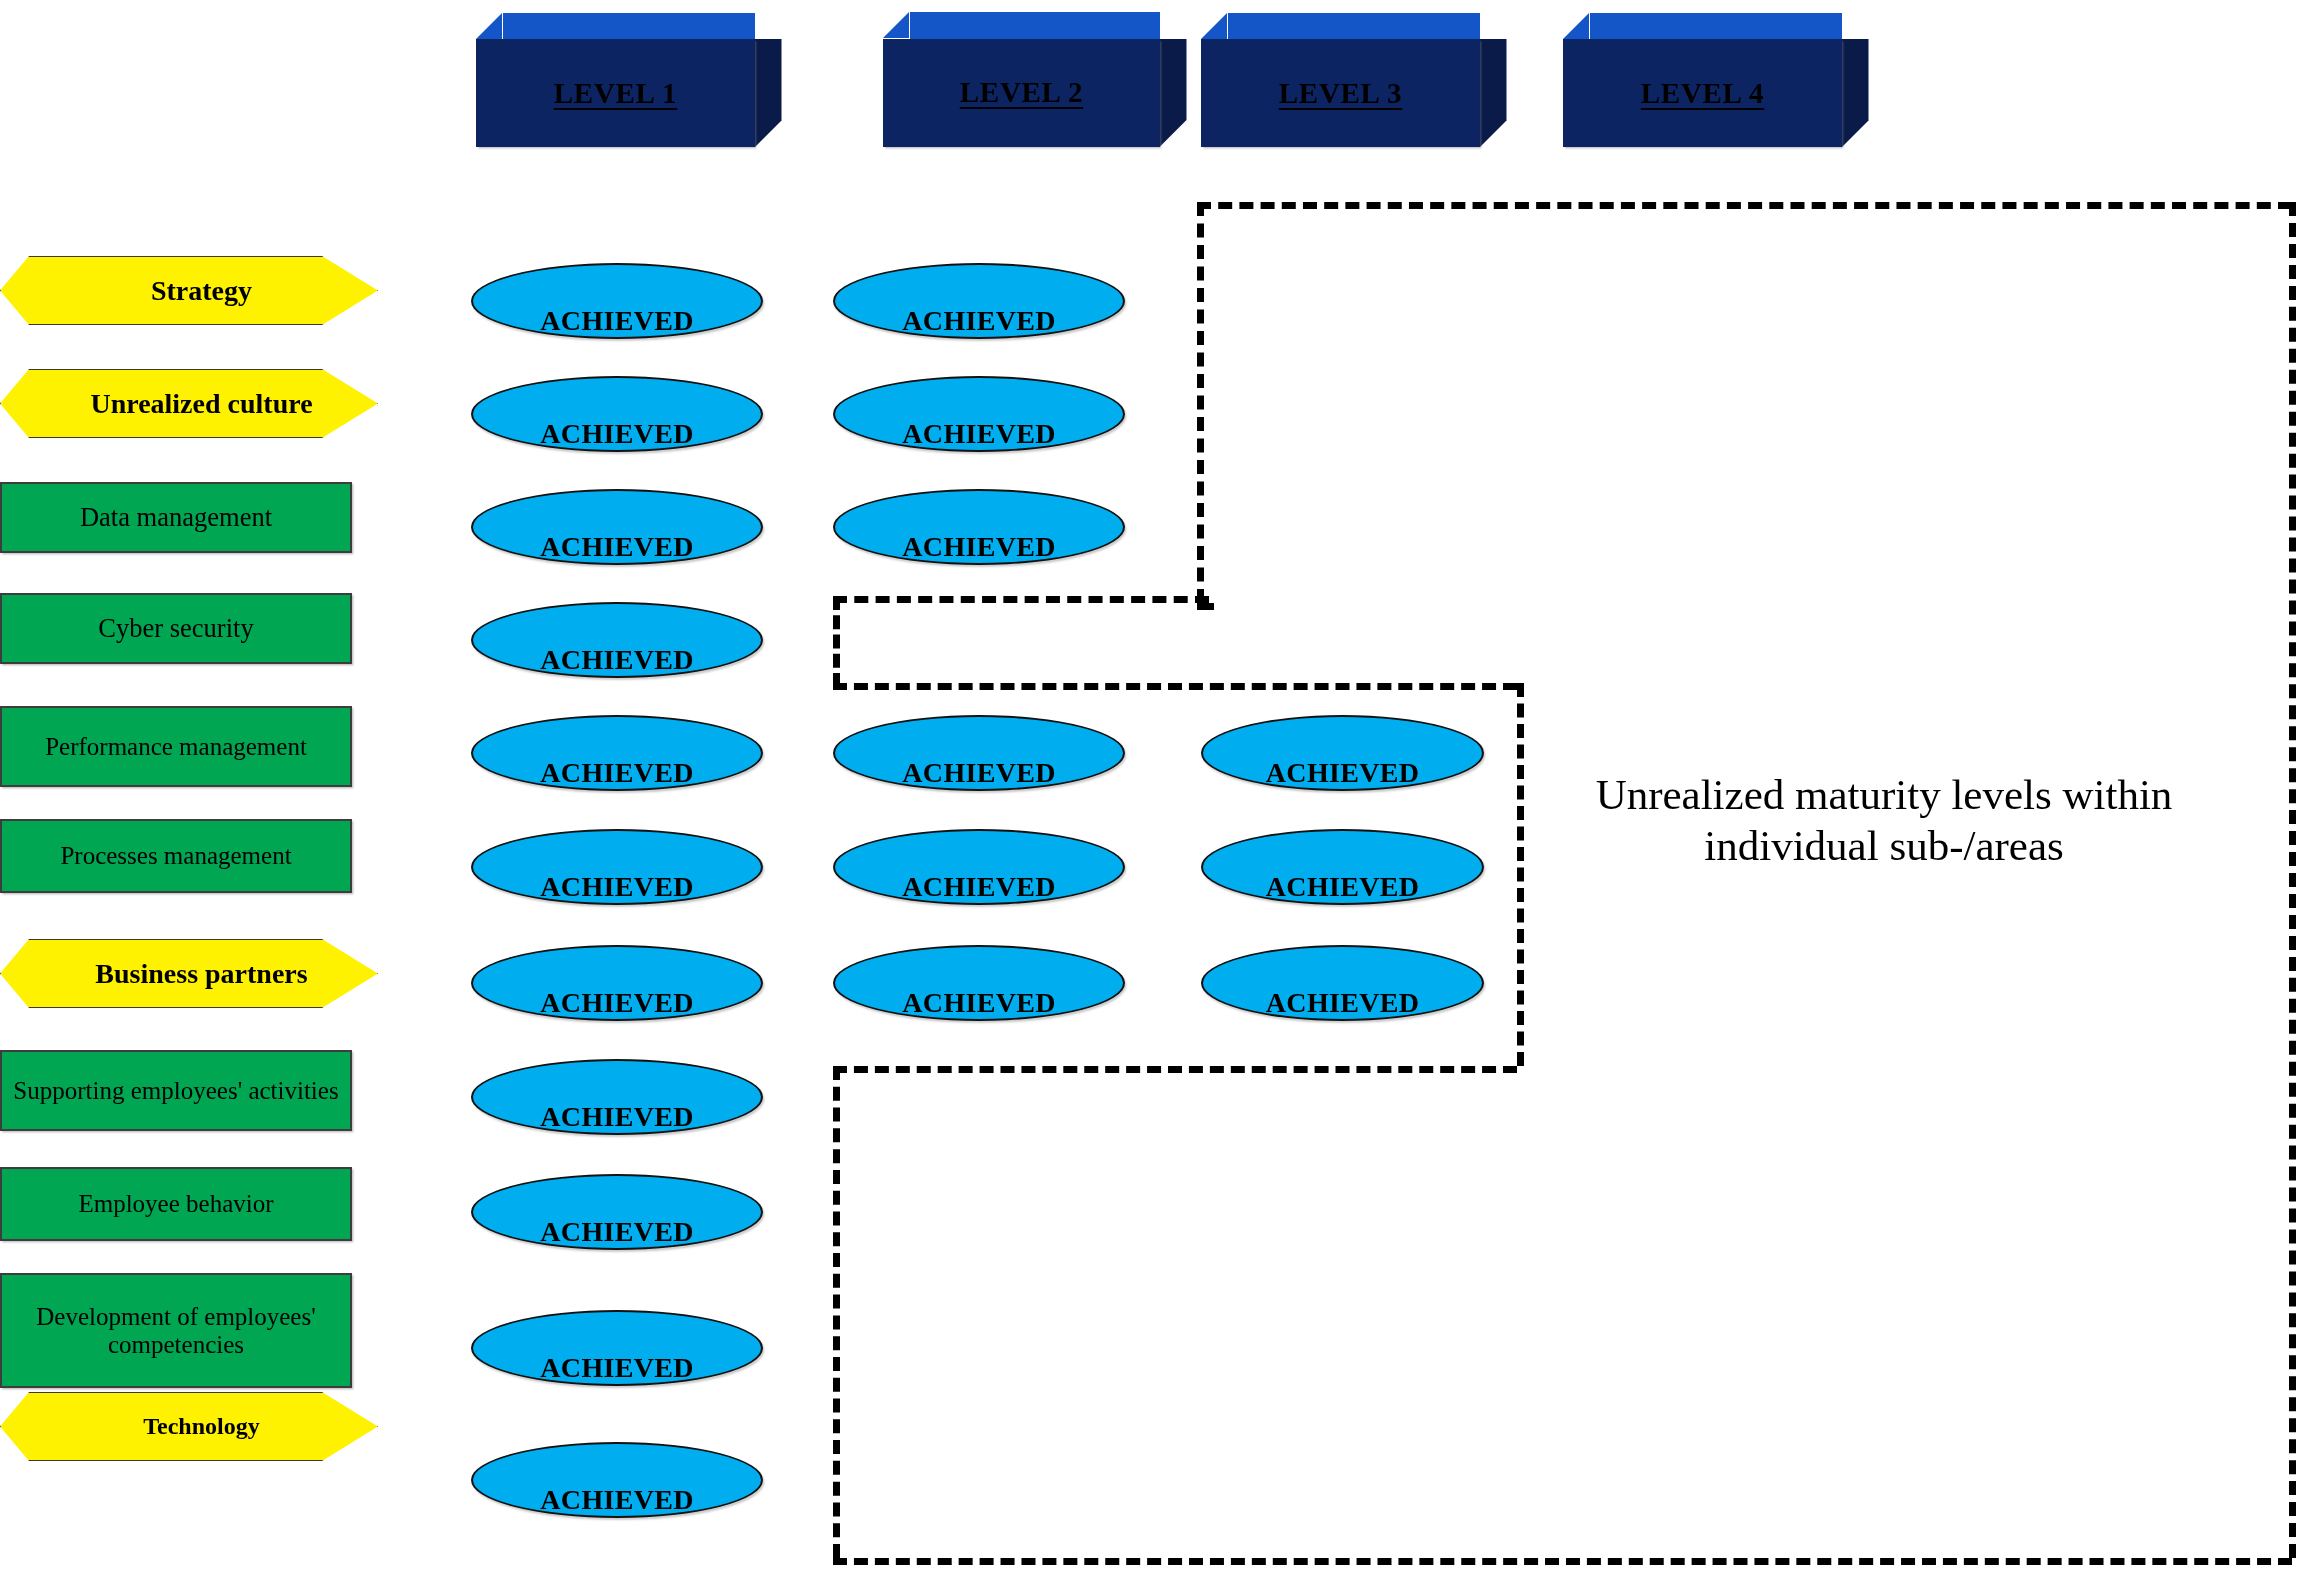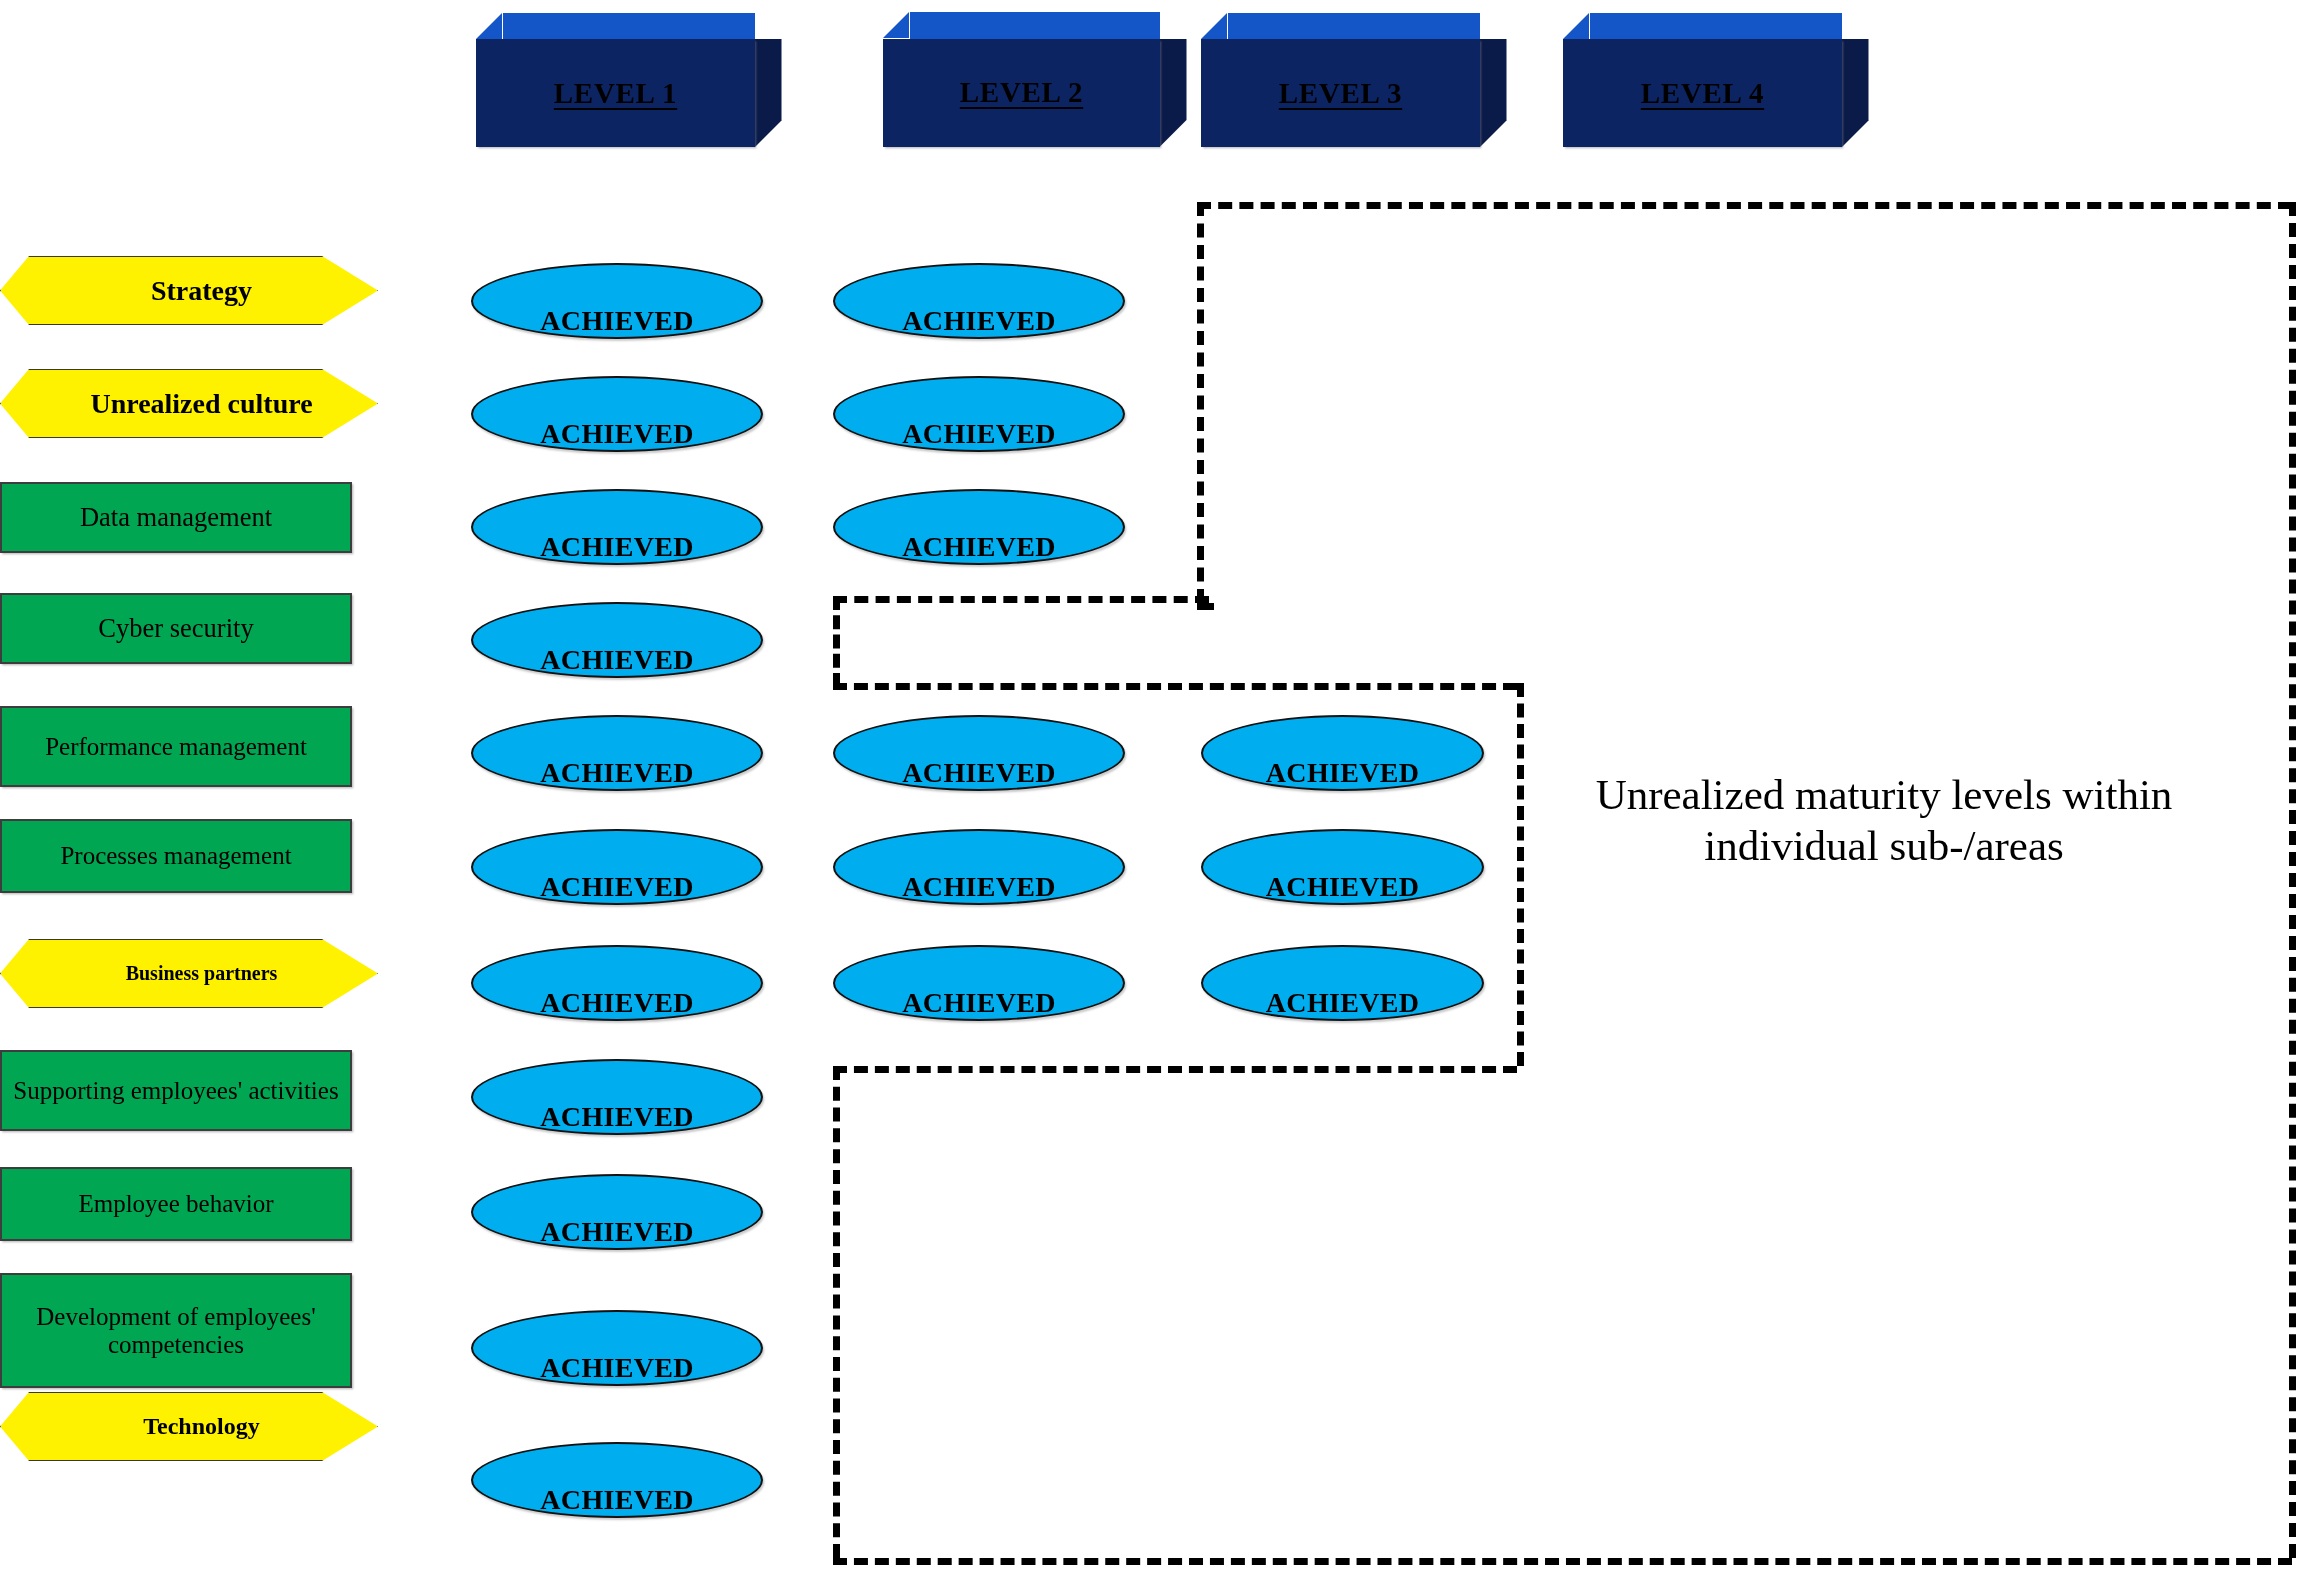--- a/index.html
+++ b/index.html
@@ -132,21 +132,21 @@
   </div>
 
   <div class="rectlab" style="top:706px;height:77px;font-size:25px;">
     <span class="labtxt">Performance management</span>
   </div>
 
   <div class="rectlab" style="top:819px;height:70px;font-size:25px;">
     <span class="labtxt">Processes management</span>
   </div>
 
-  <div class="hexlab" style="top:939px;height:67px;font-size:20px;">
+  <div class="hexlab" style="top:939px;height:67px;font-size:28px;">
     <span class="labtxt">Business partners</span>
   </div>
 
   <div class="rectlab" style="top:1050px;height:77px;font-size:25px;">
     <span class="labtxt">Supporting employees' activities</span>
   </div>
 
   <div class="rectlab" style="top:1167px;height:70px;font-size:25px;">
     <span class="labtxt">Employee behavior</span>
   </div>

